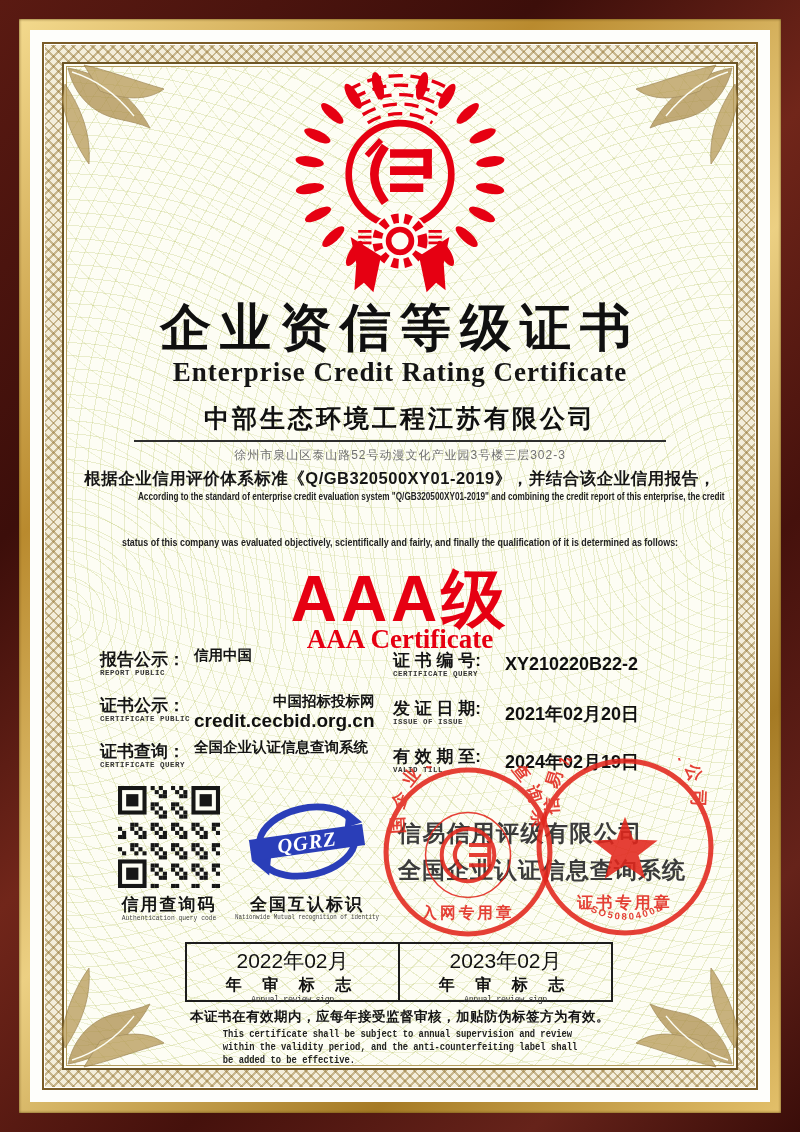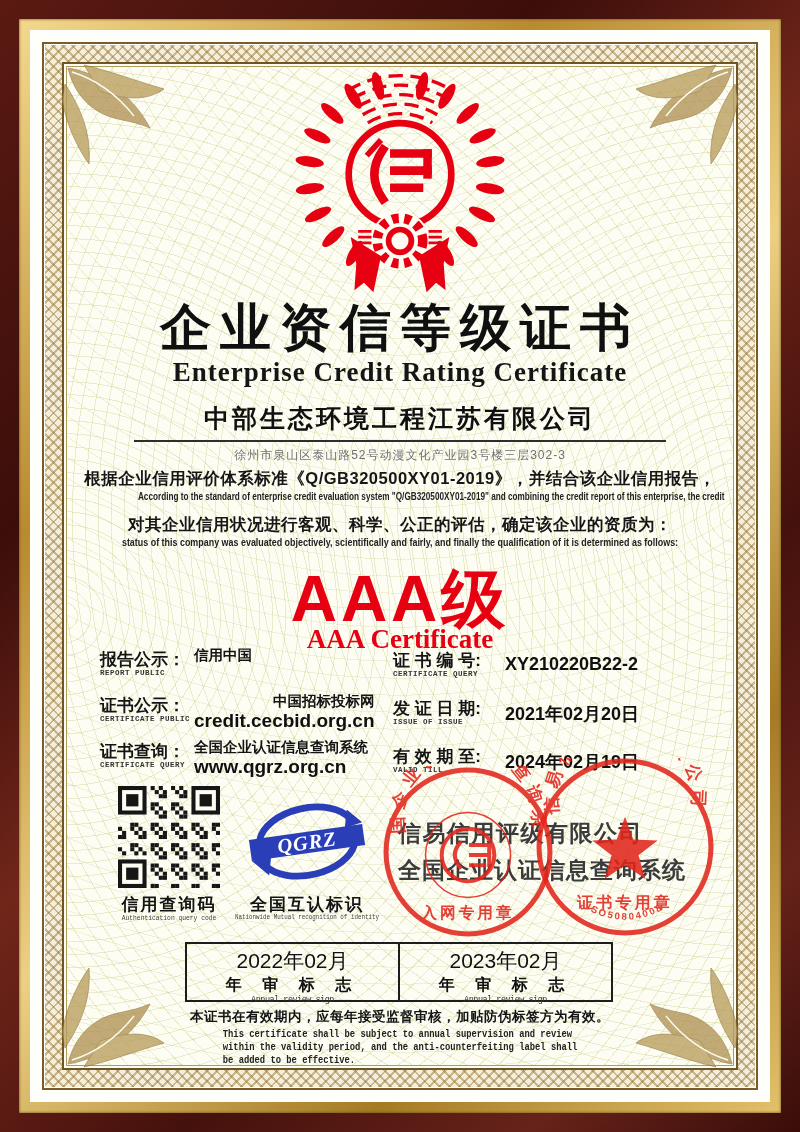--- a/index.html
+++ b/index.html
@@ -139,21 +139,20 @@
     </svg>
 
     <div class="abs ctr title-cn">企业资信等级证书</div>
     <div class="abs ctr title-en">Enterprise Credit Rating Certificate</div>
     <div class="abs ctr company">中部生态环境工程江苏有限公司</div>
     <div class="abs divider"></div>
     <div class="abs ctr address">徐州市泉山区泰山路52号动漫文化产业园3号楼三层302-3</div>
 
     <div class="abs ctr pcn" style="top:404px;">根据企业信用评价体系标准《Q/GB320500XY01-2019》，并结合该企业信用报告，</div>
     <div class="abs ctr pen" style="top:426px;">According to the standard of enterprise credit evaluation system "Q/GB320500XY01-2019" and combining the credit report of this enterprise, the credit</div>
-    <div class="abs ctr pcn" style="top:450px;">对其企业信用状况进行客观、科学、公正的评估，确定该企业的资质为：</div>
     <div class="abs ctr pen" style="top:472px;transform:scaleX(.85);">status of this company was evaluated objectively, scientifically and fairly, and finally the qualification of it is determined as follows:</div>
 
     <div class="abs ctr aaa-cn">AAA级</div>
     <div class="abs ctr aaa-en">AAA Certificate</div>
 
     <div class="abs" style="left:36px;top:587px;">
       <div class="lab-cn">报告公示：</div>
       <div class="lab-en">REPORT PUBLIC</div>
     </div>
     <div class="abs" style="left:130px;top:584px;">
@@ -166,21 +165,20 @@
     <div class="abs" style="left:130px;top:630px;">
       <div class="val-s">中国招标投标网</div>
       <div class="val-l">credit.cecbid.org.cn</div>
     </div>
     <div class="abs" style="left:36px;top:679px;">
       <div class="lab-cn">证书查询：</div>
       <div class="lab-en">CERTIFICATE QUERY</div>
     </div>
     <div class="abs" style="left:130px;top:676px;">
       <div class="val-s">全国企业认证信息查询系统</div>
-      <div class="val-l">www.qgrz.org.cn</div>
     </div>
 
     <div class="abs" style="left:329px;top:588px;">
       <div class="lab-cn">证 书 编 号:</div>
       <div class="lab-en">CERTIFICATE QUERY</div>
     </div>
     <div class="abs val-r" style="left:441px;top:590px;">XY210220B22-2</div>
     <div class="abs" style="left:329px;top:636px;">
       <div class="lab-cn">发 证 日 期:</div>
       <div class="lab-en">ISSUE OF ISSUE</div>

